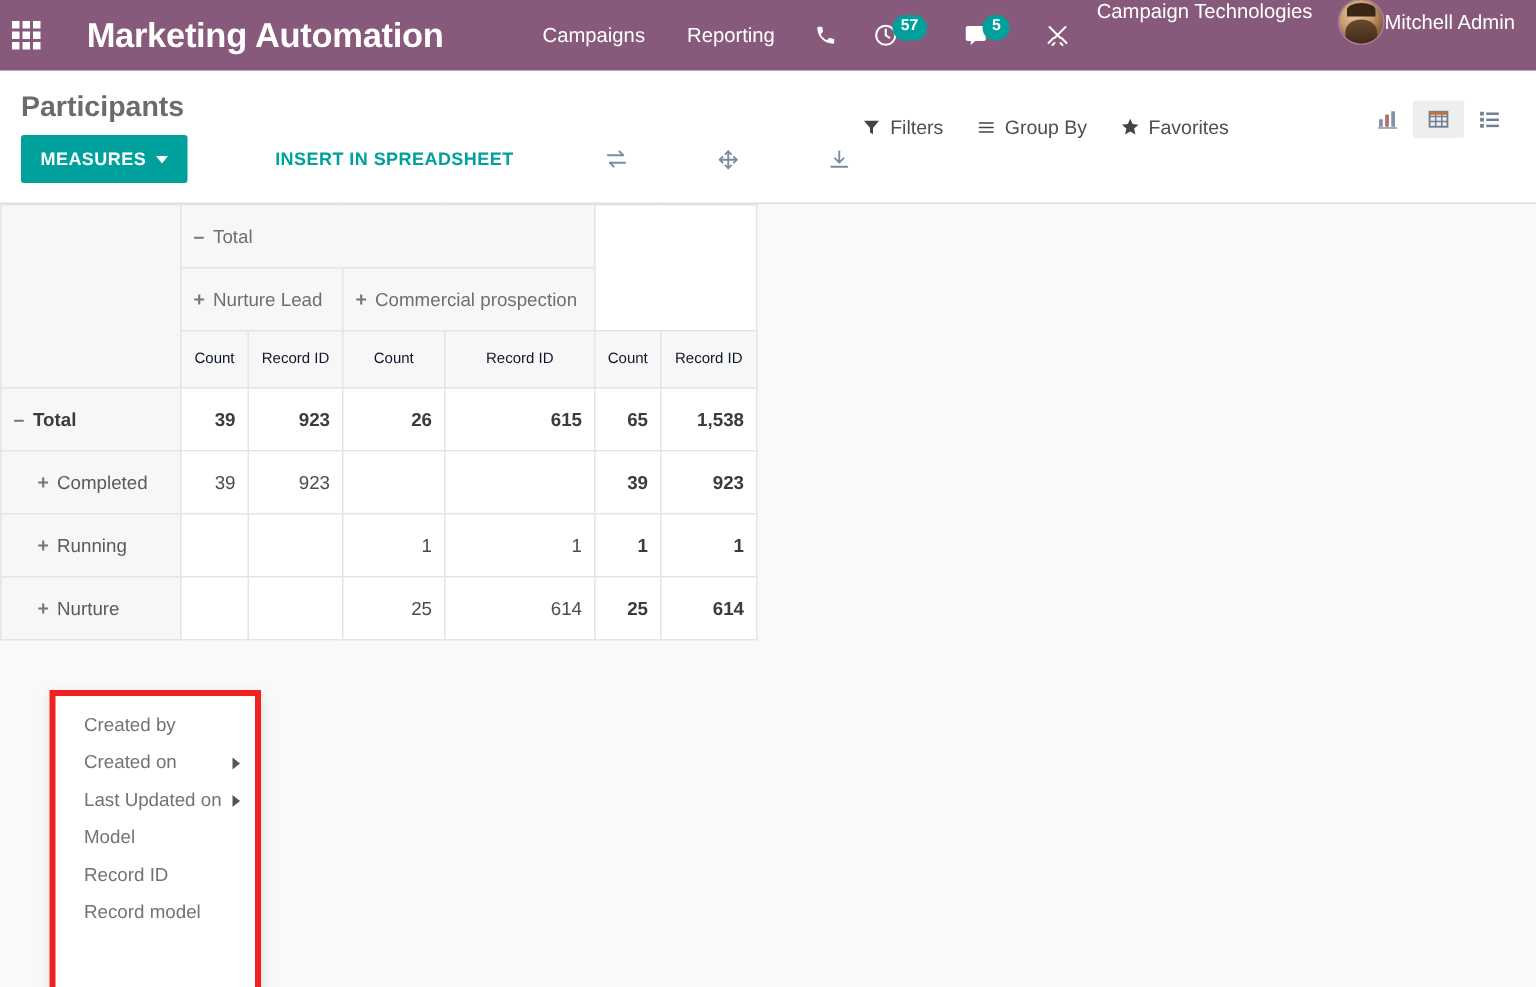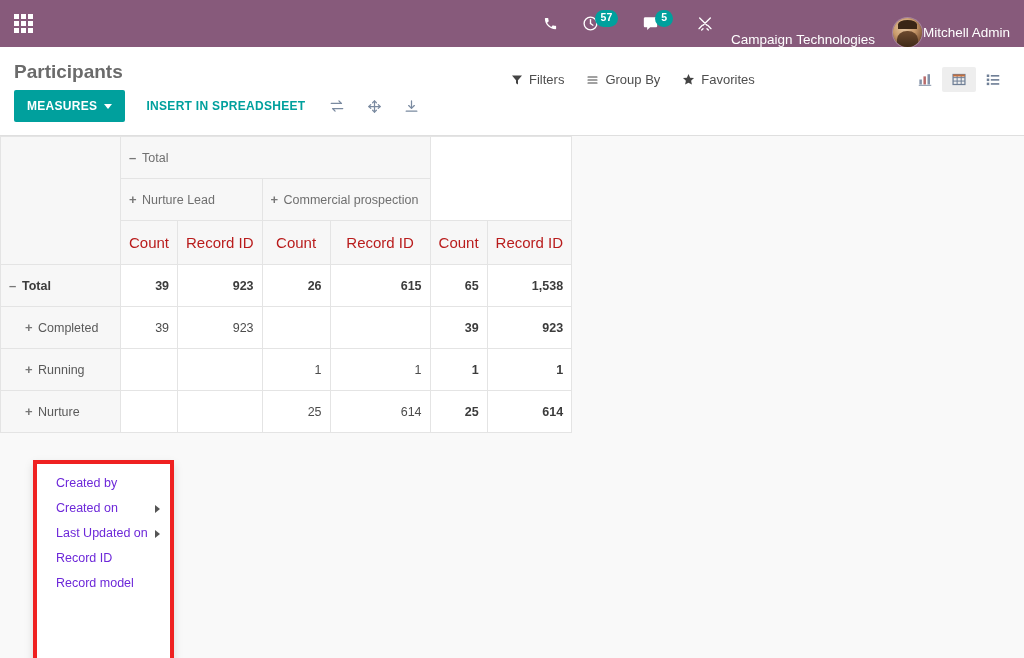--- a/index.html
+++ b/index.html
@@ -44,21 +44,21 @@
   .nav-menu-item {
     font-size: 13.5px;
     padding: 0 14px;
     line-height: 47px;
     cursor: pointer;
     white-space: nowrap;
   }
   .nav-right {
     margin-left: auto;
     display: flex;
-    align-items: flex-end;
+    align-items: flex-start;
     height: 47px;
     padding-right: 14px;
   }
   .nav-icon-btn {
     display: flex; align-items: center;
     padding: 0 12px; height: 47px;
     cursor: pointer; position: relative;
   }
   .badge {
     background: #00A09D;
@@ -104,21 +104,21 @@
   .cp-left { flex: 0 0 497px; }
   .cp-right { flex: 1; padding-top: 11px; }
 
   .page-title {
     font-size: 19px;
     color: #6b6b6b;
     padding: 14px 0 7px 0;
     font-weight: bold;
   }
 
-  .cp-buttons { display: flex; align-items: center; padding-bottom: 13px; }
+  .cp-buttons { display: flex; align-items: center; padding-bottom: 13px; gap: 37px; }
   .btn-measures {
     background: #00A09D;
     color: #ffffff;
     font-size: 12px;
     font-weight: bold;
     letter-spacing: .3px;
     padding: 9px 13px;
     border: none;
     border-radius: 2px;
     cursor: pointer;
@@ -155,21 +155,21 @@
   }
   .search-input {
     flex: 1; border: none; outline: none;
     font-size: 13.5px; color: #444;
     font-family: "Liberation Sans", sans-serif;
     background: transparent;
     padding: 2px 0;
   }
   .search-input::placeholder { color: #b3b3b3; }
 
-  .filter-row { display: flex; align-items: center; padding: 9px 0 11px 0; }
+  .filter-row { display: flex; align-items: flex-end; padding: 9px 0 11px 0; }
   .filter-item {
     display: flex; align-items: center; gap: 6px;
     font-size: 13px; color: #4e4e4e;
     margin-right: 22px; cursor: pointer;
     white-space: nowrap;
   }
   .view-switcher { margin-left: auto; display: flex; align-items: center; }
   .view-btn {
     padding: 5px 9px; cursor: pointer; border-radius: 2px;
     display: flex; align-items: center; justify-content: center;
@@ -183,22 +183,22 @@
   table.pivot th, table.pivot td {
     border: 1px solid #e4e4e4;
     padding: 13px 8px;
     height: 26px;
     font-weight: normal;
     white-space: nowrap;
   }
   th.corner-cell { background: #f7f7f7; border-left: none; border-top: none; }
   th.hdr { background: #f7f7f7; color: #6f6f6f; text-align: left; }
   th.measure-hdr {
-    background: #f7f7f7; color: #b91c1c;
-    text-align: center; font-size: 15px;
+    background: #f7f7f7; color: #0f172a;
+    text-align: center; font-size: 10px;
   }
   th.row-hdr { background: #f7f7f7; text-align: left; color: #5a5a5a; }
   td.val { text-align: right; }
   tr.total-row td.val, tr.total-row th.row-hdr { font-weight: bold; color: #3c3c3c; }
   td.val.bold { font-weight: bold; color: #3c3c3c; }
   td.empty { background: #ffffff; }
   th.blank-col { background: #ffffff; border-top: none; border-right: none; }
 
   .expand-sign {
     display: inline-block; width: 13px; font-weight: bold;
@@ -213,21 +213,21 @@
     width: 141px; height: 263px;
     border: 4px solid #ef2121;
     background: #ffffff;
     box-shadow: 0 4px 9px rgba(0,0,0,.13);
     z-index: 60;
   }
   .dropdown-menu { padding: 7px 0; }
   .dd-item {
     display: flex; align-items: center;
     font-size: 12.5px;
-    color: #6d28d9;
+    color: #737373;
     padding: 4px 10px 4px 19px;
     line-height: 17px;
     cursor: pointer;
     white-space: nowrap;
   }
   .dd-item.disabled { color: #b8b8b8; cursor: default; }
   .dd-arrow {
     margin-left: auto;
     width: 0; height: 0;
     border-top: 4px solid transparent;
@@ -248,21 +248,24 @@
         <i></i>
         <i></i>
         <i></i>
         <i></i>
         <i></i>
         <i></i>
         <i></i>
     </span>
   </div>
 
-
+  <div class="brand">Marketing Automation</div>
+
+  <div class="nav-menu-item">Campaigns</div>
+  <div class="nav-menu-item">Reporting</div>
 
   <div class="nav-right">
 
     <div class="nav-icon-btn">
       <span>
         <svg width="15" height="15" viewBox="0 0 24 24" fill="#ffffff">
           <path d="M6.6 10.8c1.4 2.8 3.8 5.1 6.6 6.6l2.2-2.2c.3-.3.7-.4 1-.2 1.2.4 2.4.6 3.6.6.6 0 1 .4 1 1V20c0 .6-.4 1-1 1C10.6 21 3 13.4 3 4c0-.6.4-1 1-1h3.5c.6 0 1 .4 1 1 0 1.3.2 2.5.6 3.6.1.3 0 .7-.2 1l-2.3 2.2z"></path>
         </svg>
       </span>
     </div>
@@ -517,20 +520,23 @@
         <span>Created on</span>
         <span class="dd-arrow"></span>
       </div>
 
 
       <div class="dd-item">
         <span>Last Updated on</span>
         <span class="dd-arrow"></span>
       </div>
 
+      <div class="dd-item">
+        <span>Model</span>
+      </div>
 
       <div class="dd-item">
         <span>Record ID</span>
       </div>
 
       <div class="dd-item">
         <span>Record model</span>
       </div>
 
     </div>

